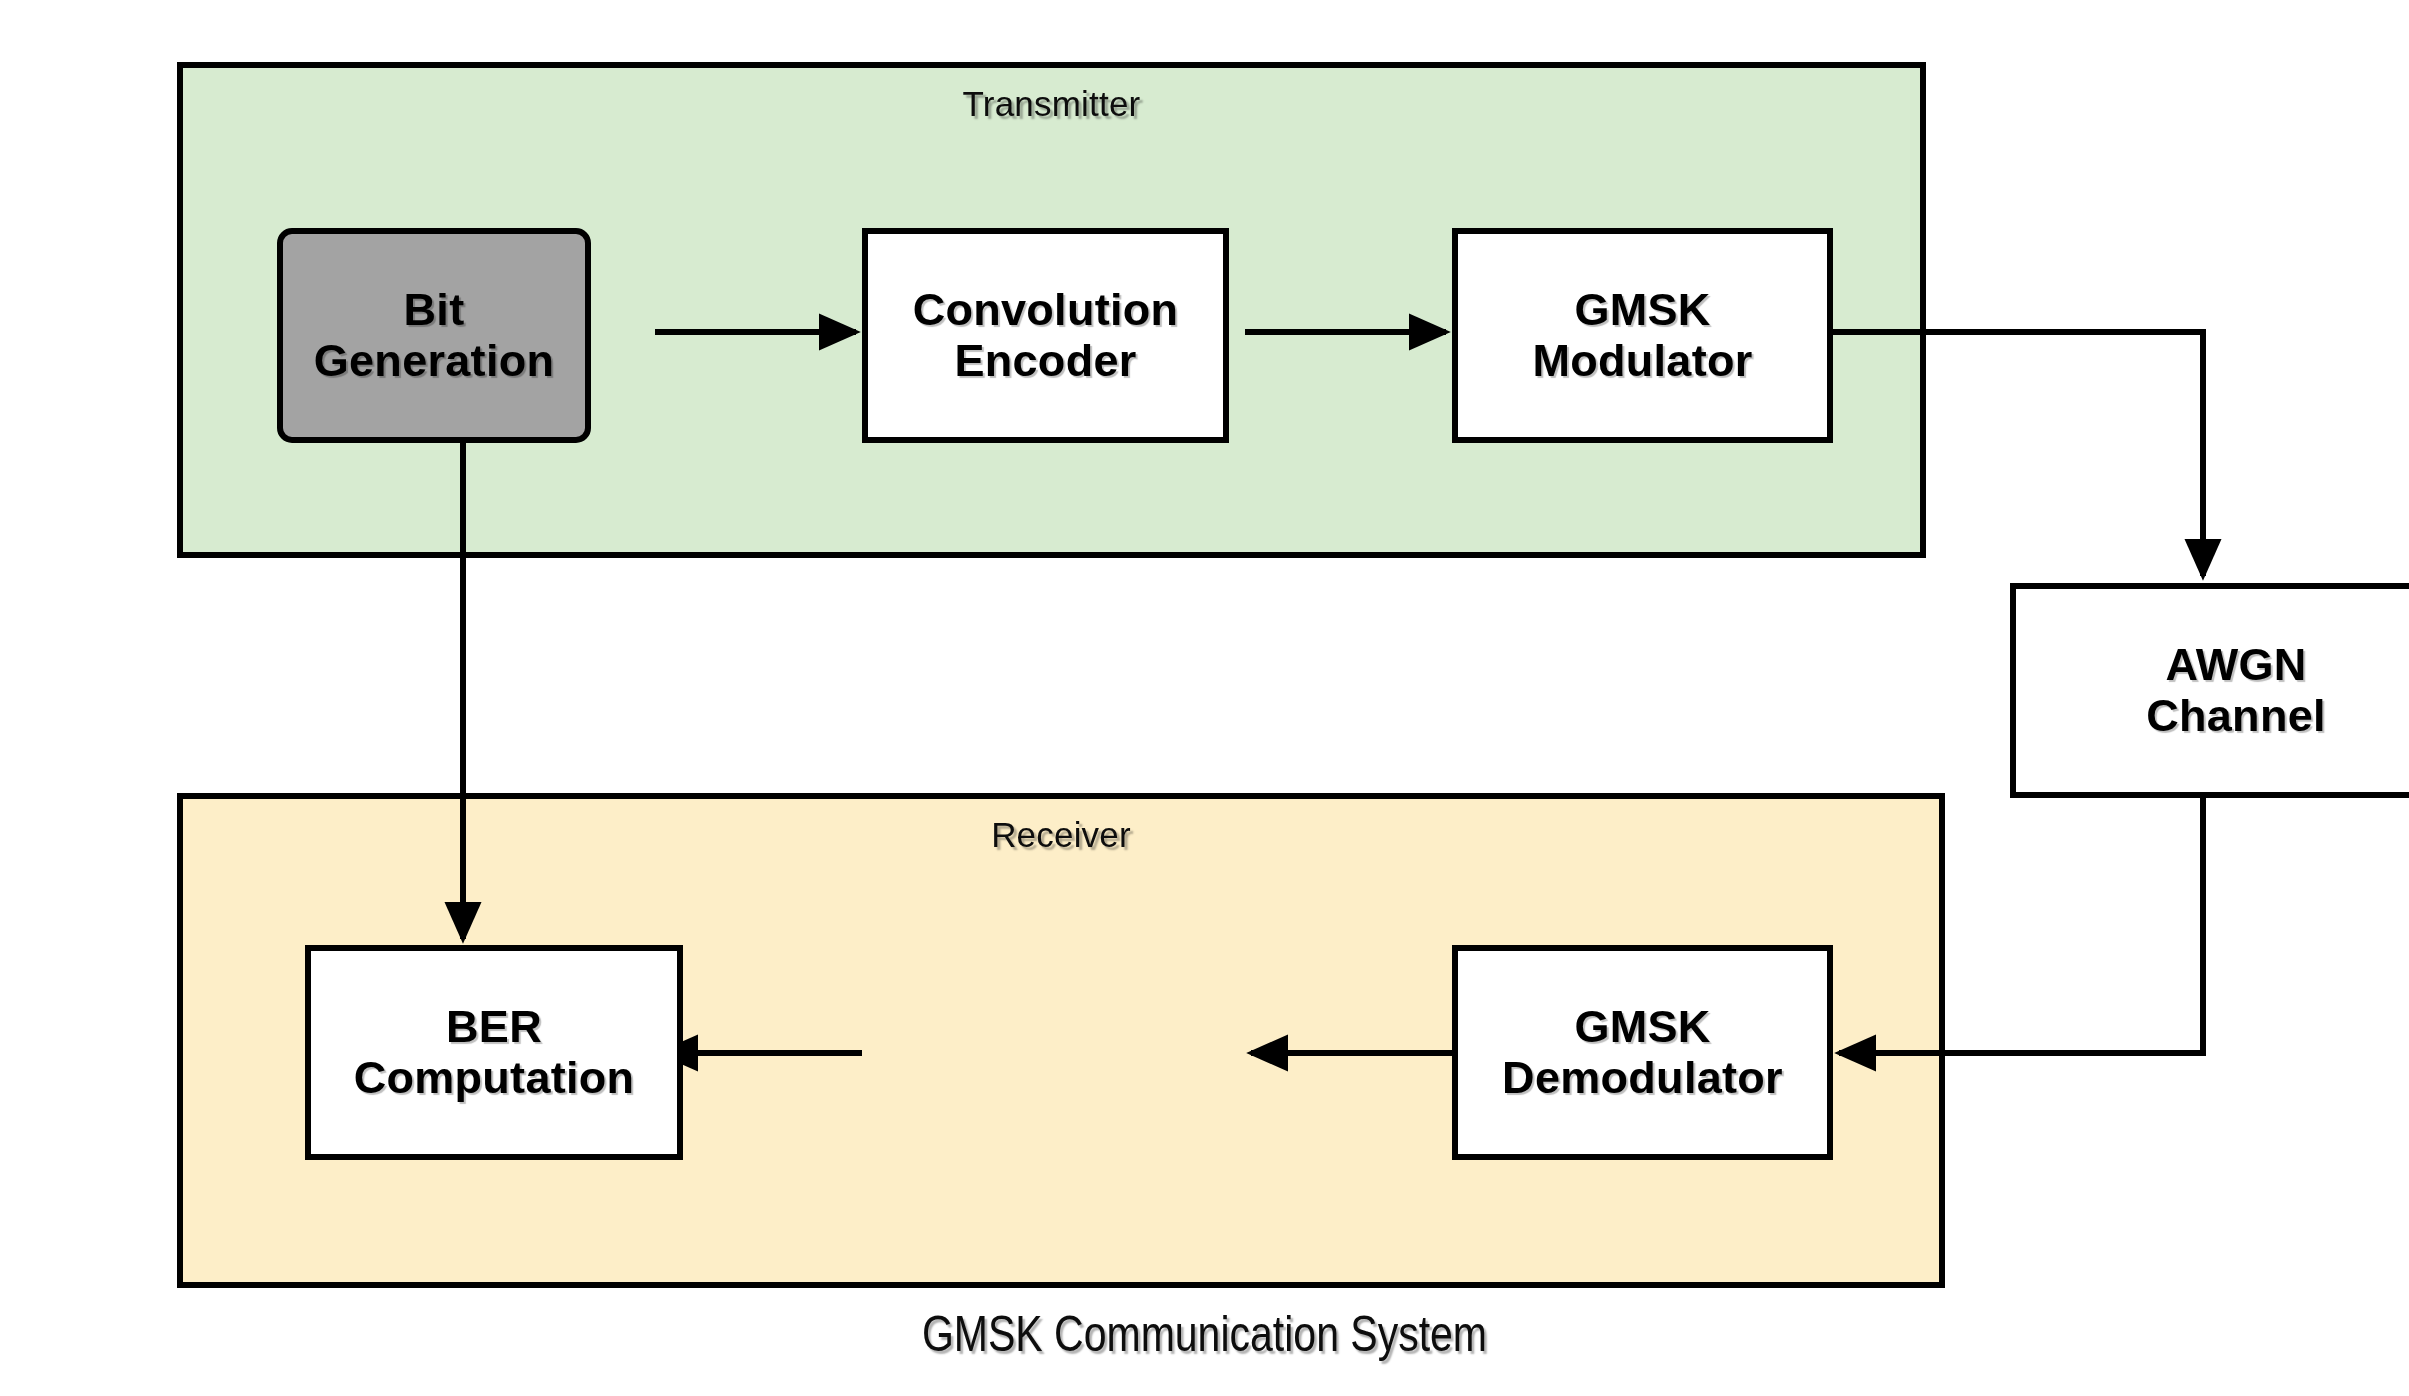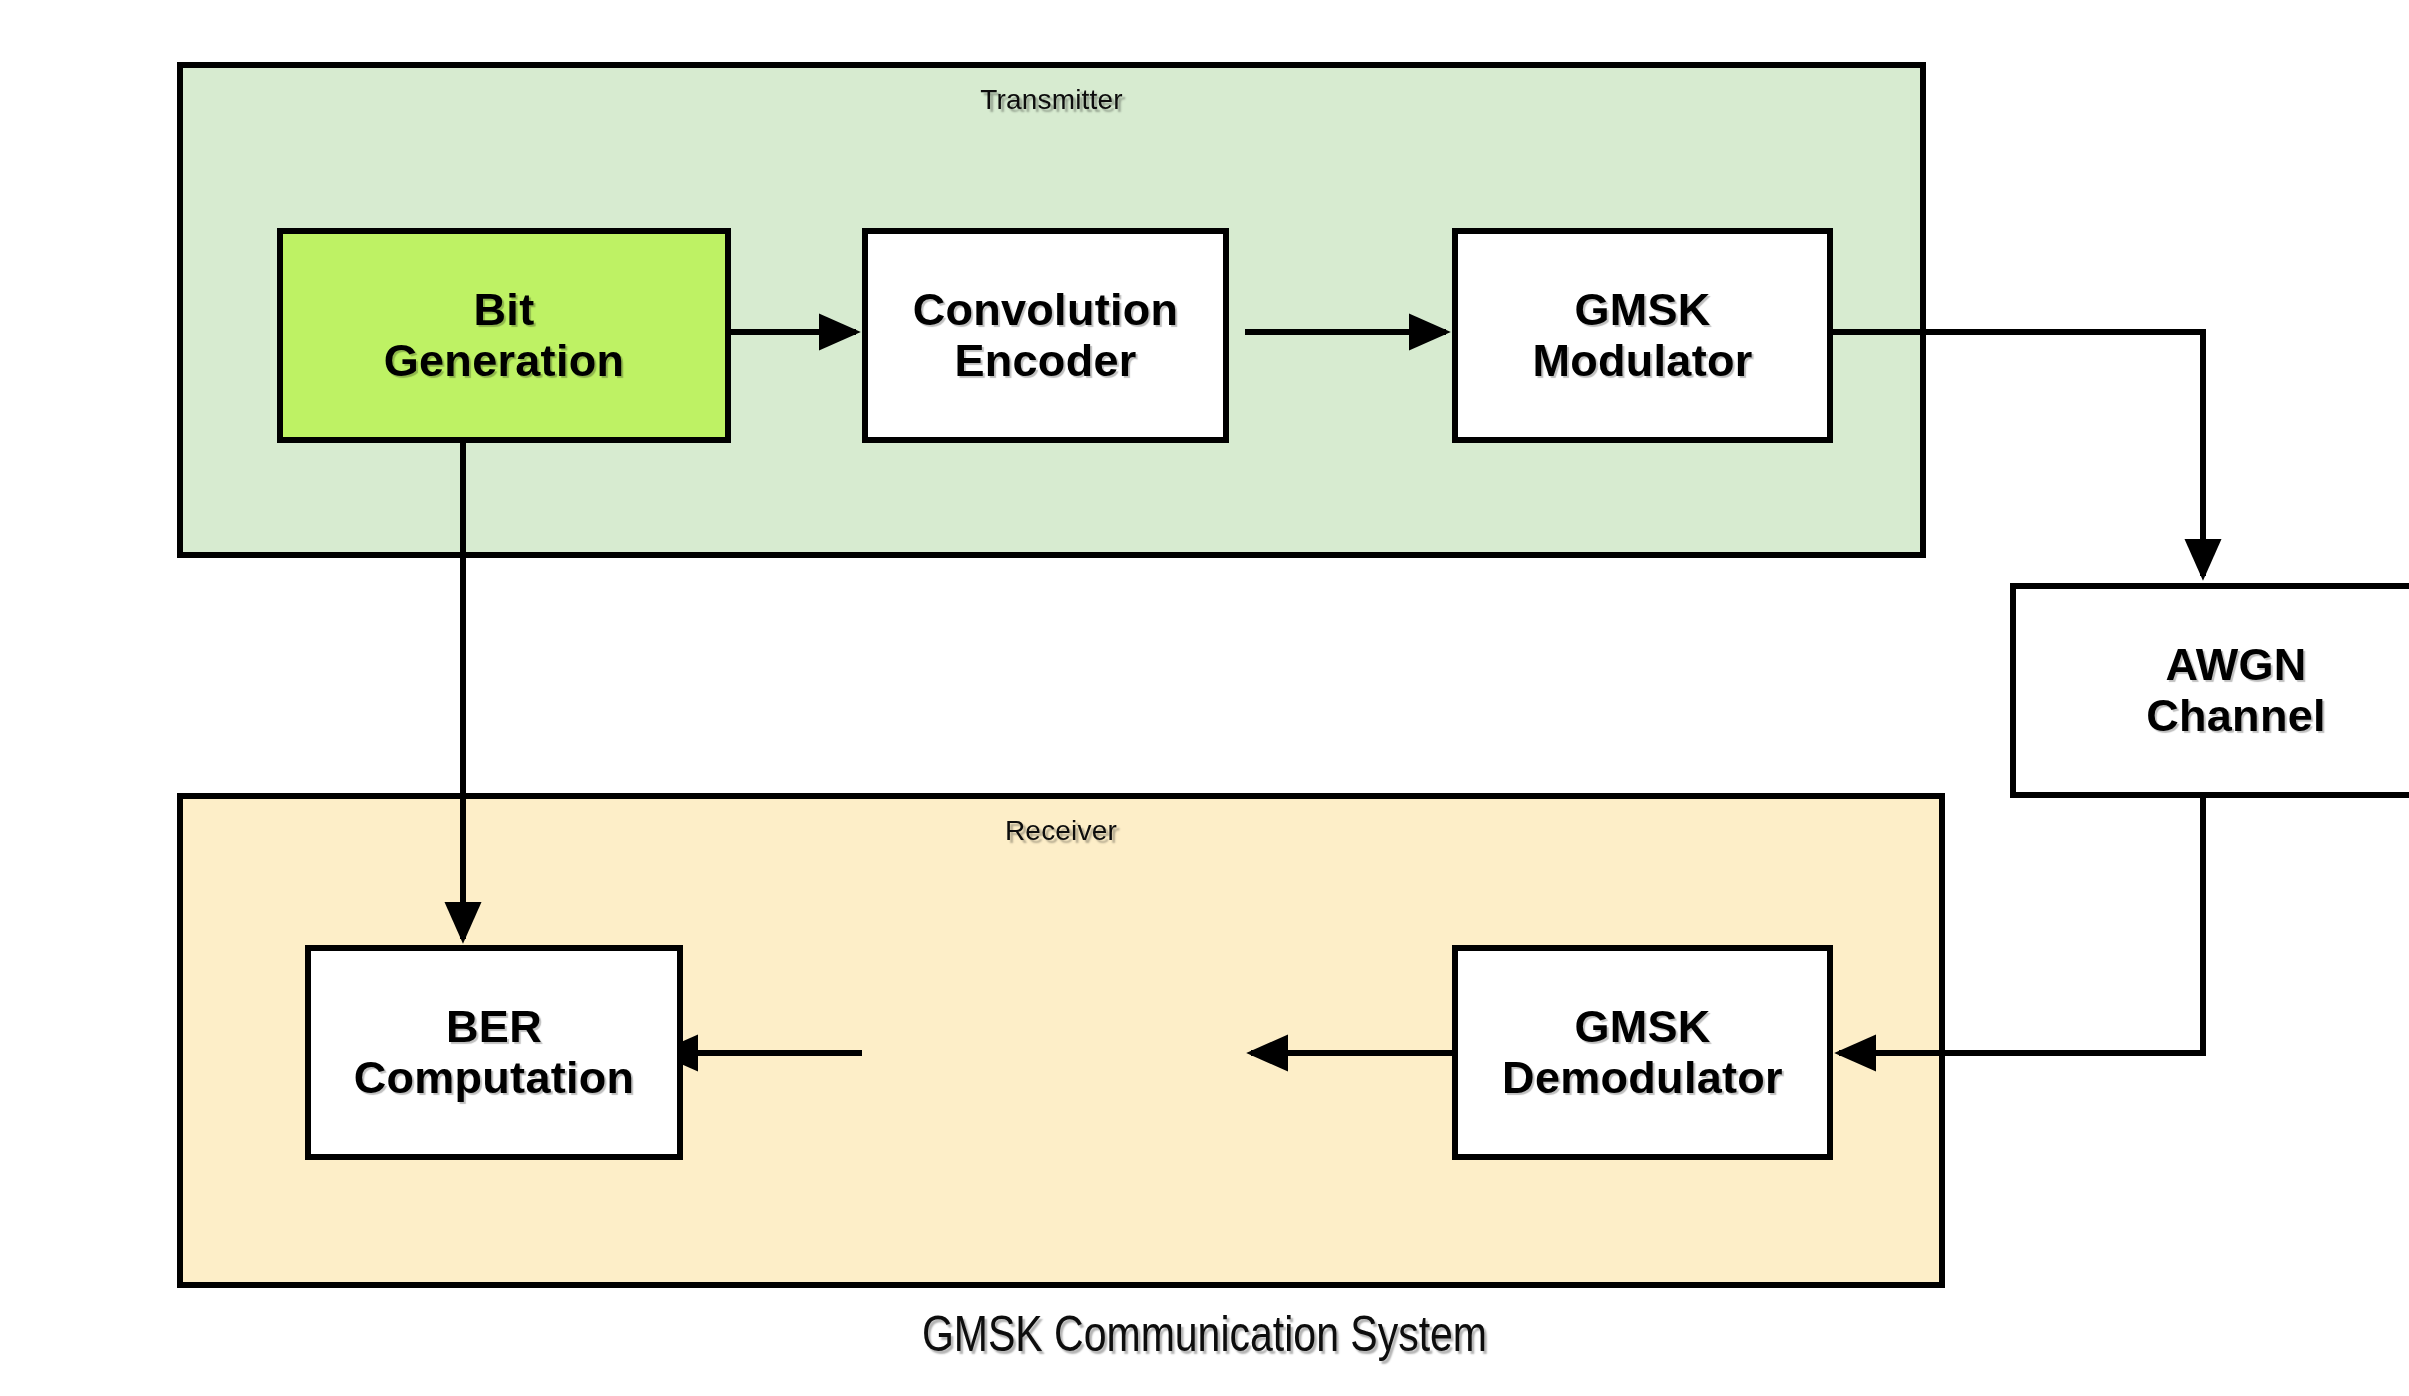--- a/index.html
+++ b/index.html
@@ -24,21 +24,21 @@
   }
   .panel {
     position: absolute;
     border: 6px solid #000000;
     box-sizing: border-box;
   }
   .panel-label {
     position: absolute;
     width: 100%;
     text-align: center;
-    font-size: 28px;
+    font-size: 35px;
     font-weight: 400;
     color: #0d0d0d;
     letter-spacing: 0.2px;
     text-shadow: 3px 3px 2px rgba(0,0,0,0.30);
   }
   .node-box {
     position: absolute;
     background: #ffffff;
     border: 6px solid #000000;
     box-sizing: border-box;
@@ -93,21 +93,21 @@
       <path d="M 655,332 L 856,332" marker-end="url(#arrowhead)"></path>
       <path d="M 1245,332 L 1446,332" marker-end="url(#arrowhead)"></path>
       <path d="M 1833,332 L 2203,332 L 2203,576" marker-end="url(#arrowhead)"></path>
       <path d="M 2203,798 L 2203,1053 L 1839,1053" marker-end="url(#arrowhead)"></path>
       <path d="M 1452,1053 L 1251,1053" marker-end="url(#arrowhead)"></path>
       <path d="M 862,1053 L 661,1053" marker-end="url(#arrowhead)"></path>
       <path d="M 463,443 L 463,939" marker-end="url(#arrowhead)"></path>
     </g>
   </svg>
 
-  <div class="node-box" id="node-bit-generation" style="left: 277px; top: 228px; width: 454px; height: 215px; background: #bef264;">
+  <div class="node-box" id="node-bit-generation" style="left: 277px; top: 228px; width: 314px; height: 215px; background: #a3a3a3; border-radius: 15px;">
     <div class="node-label">
       <span>Bit</span><br><span>Generation</span>
     </div>
   </div>
 
   <div class="node-box" id="node-convolution-encoder" style="left: 862px; top: 228px; width: 367px; height: 215px; background: rgb(255, 255, 255);">
     <div class="node-label">
       <span>Convolution</span><br><span>Encoder</span>
     </div>
   </div>

